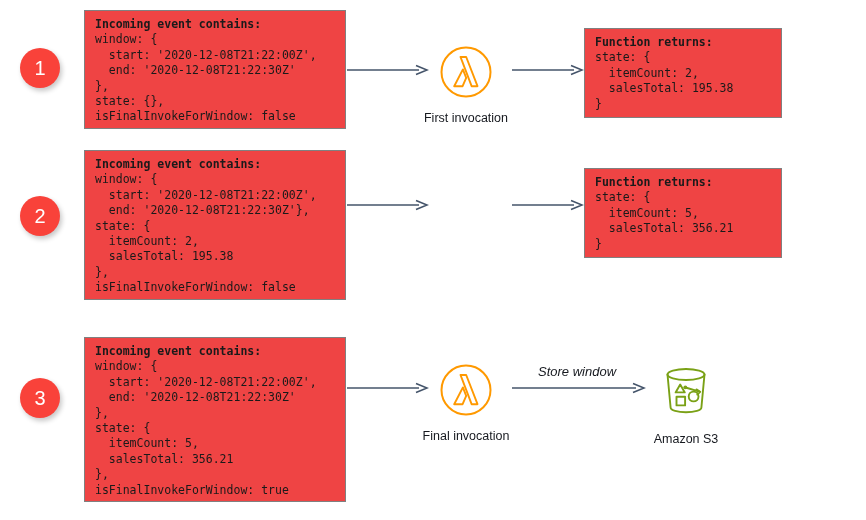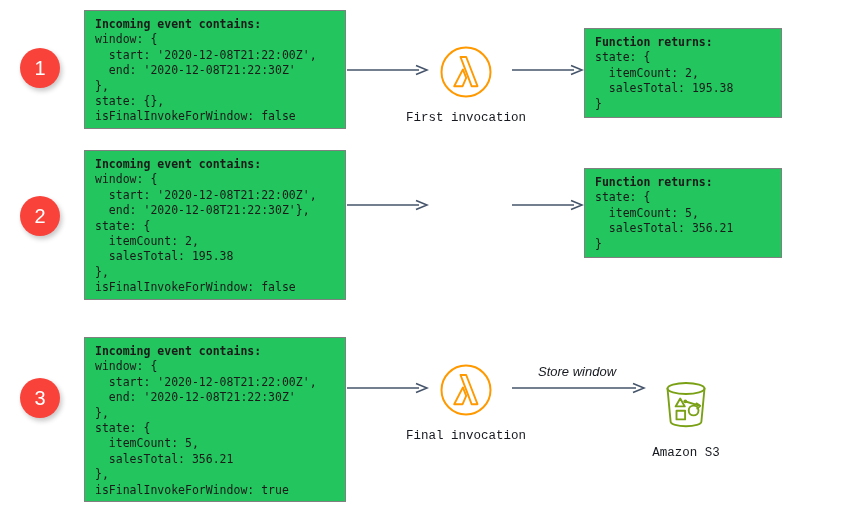--- a/index.html
+++ b/index.html
@@ -37,21 +37,21 @@
     align-items: center;
     justify-content: center;
     box-shadow: 2px 3px 5px rgba(0,0,0,0.22);
     line-height: 1;
   }
 
   
   .codebox {
     position: absolute;
     border: 1px solid #808080;
-    background: #22c55e;
+    background: #ef4444;
     box-sizing: border-box;
     padding: 6px 8px 6px 10px;
   }
   .codebox pre {
     margin: 0;
     font-family: "DejaVu Sans Mono", "Liberation Mono", monospace;
     font-size: 11.5px;
     line-height: 15.4px;
     color: #1a1a1a;
     white-space: pre;
@@ -63,21 +63,21 @@
 
   
   .node {
     position: absolute;
     display: flex;
     flex-direction: column;
     align-items: center;
   }
   .node .caption {
     margin-top: 7px;
-    font-family: Liberation Mono, monospace;
+    font-family: Liberation Sans, sans-serif;
     font-size: 12.5px;
     color: #16191f;
     white-space: nowrap;
   }
 
   
   .arrow {
     position: absolute;
     height: 12px;
   }
@@ -220,21 +220,21 @@
 
   <div class="arrow-label" style="left:538px; top:364px;">Store window</div>
 
   <div class="arrow" style="left:512px; top:382px; width:134px;">
     <svg width="134" height="12" viewBox="0 0 134 12">
       <line x1="0" y1="6" x2="124" y2="6" stroke="#44546a" stroke-width="1.6"></line>
       <polyline points="121,1.5 132,6 121,10.5" fill="none" stroke="#44546a" stroke-width="1.6"></polyline>
     </svg>
   </div>
 
-  <div class="node" style="left:642px; top:377px; width:88px;justify-content:space-between;">
+  <div class="node" style="left:642px; top:363px; width:88px;justify-content:space-between;">
     <span>
       <svg width="60" height="58" viewBox="0 0 60 58">
         <g fill="none" stroke="#7aa116" stroke-width="1.9" stroke-linejoin="round" stroke-linecap="round">
           <ellipse cx="30" cy="11.5" rx="18.5" ry="5.5"></ellipse>
           <path d="M11.5 11.5 L14.6 44.5 C14.6 47.2 21.5 49.3 30 49.3 C38.5 49.3 45.4 47.2 45.4 44.5 L48.5 11.5"></path>
           <polygon points="24.2,21.5 28.8,29.4 19.6,29.4"></polygon>
           <rect x="20.5" y="33.8" width="8.6" height="8.6"></rect>
           <circle cx="37.6" cy="33.5" r="4.9"></circle>
           <line x1="29.5" y1="24.5" x2="43.4" y2="28.7"></line>
           <circle cx="29.3" cy="24.3" r="1.9" fill="#7aa116" stroke="none"></circle>

